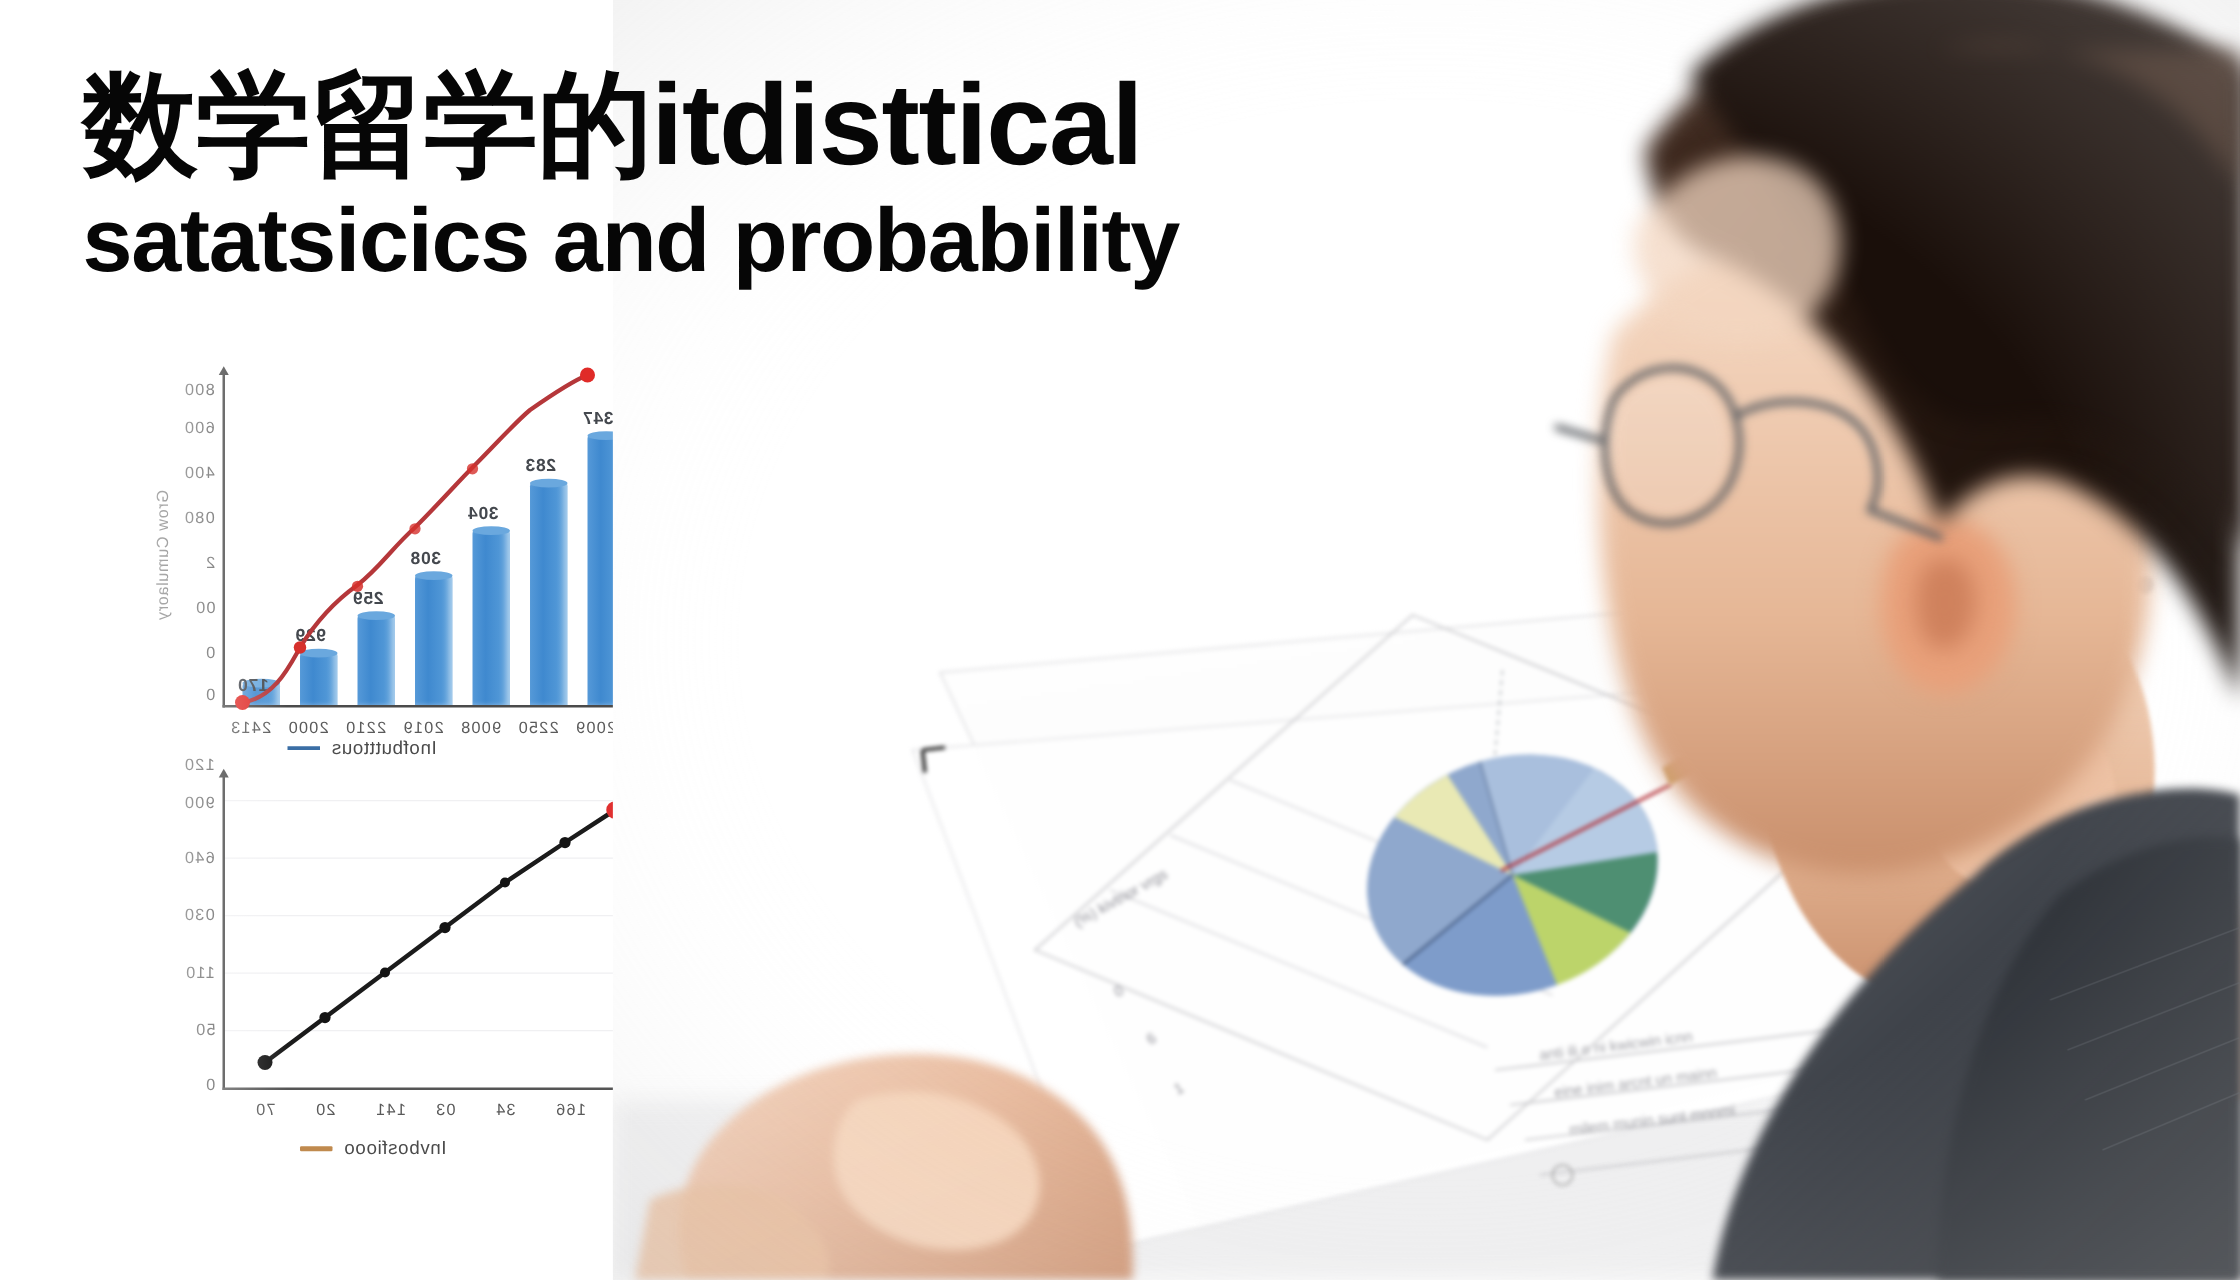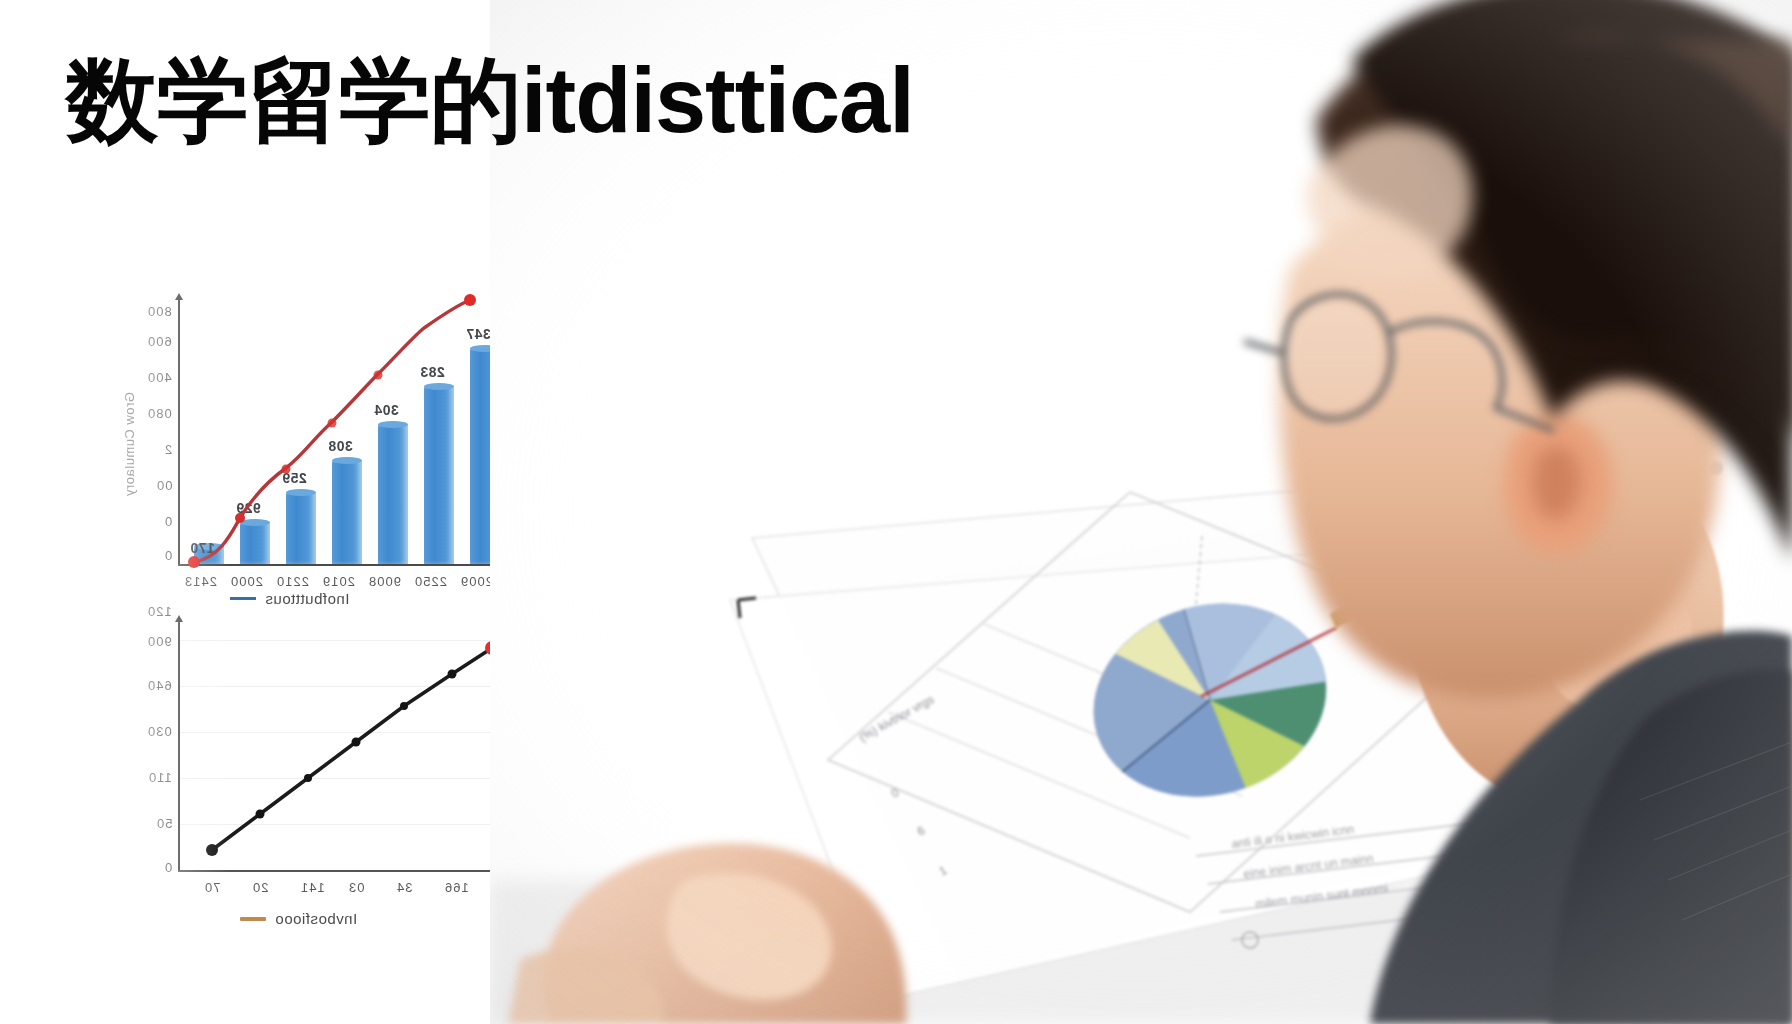--- a/index.html
+++ b/index.html
@@ -127,20 +127,21 @@
                           rgba(255,255,255,.92) 22%, rgba(255,255,255,0) 100%);
                z-index:34; pointer-events:none; }
 </style>
 </head>
 <body>
 
 <div id="stage">
 
   <div id="title-block">
     <div class="title-line" id="title-line-1">数学留学的itdisttical</div>
+    <div class="title-line" id="title-line-2">satatsicics and probability</div>
   </div>
 
   <div id="charts">
 
     <div id="bar-chart">
       <div class="axis-v"></div>
       <div class="axis-h"></div>
 
       <div class="ylabel-rot">Grow Cumulaory</div>
 

